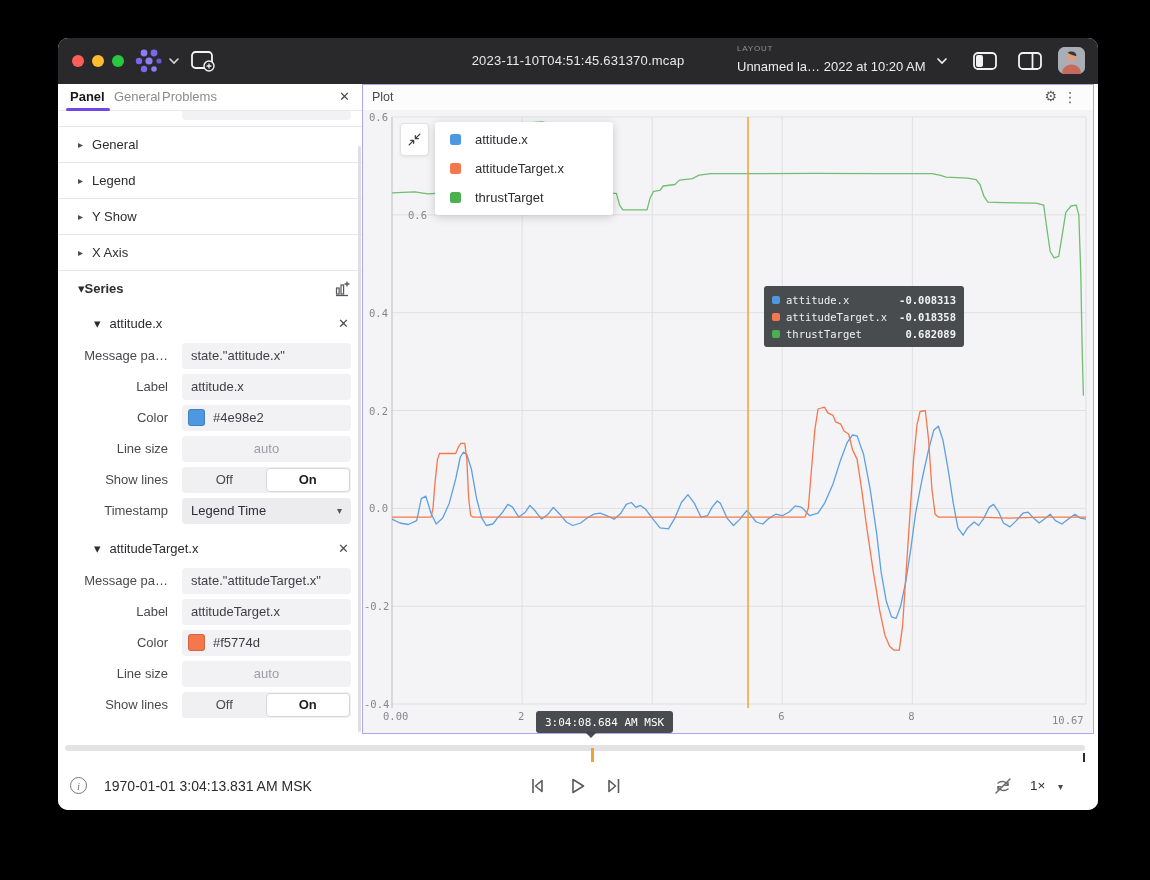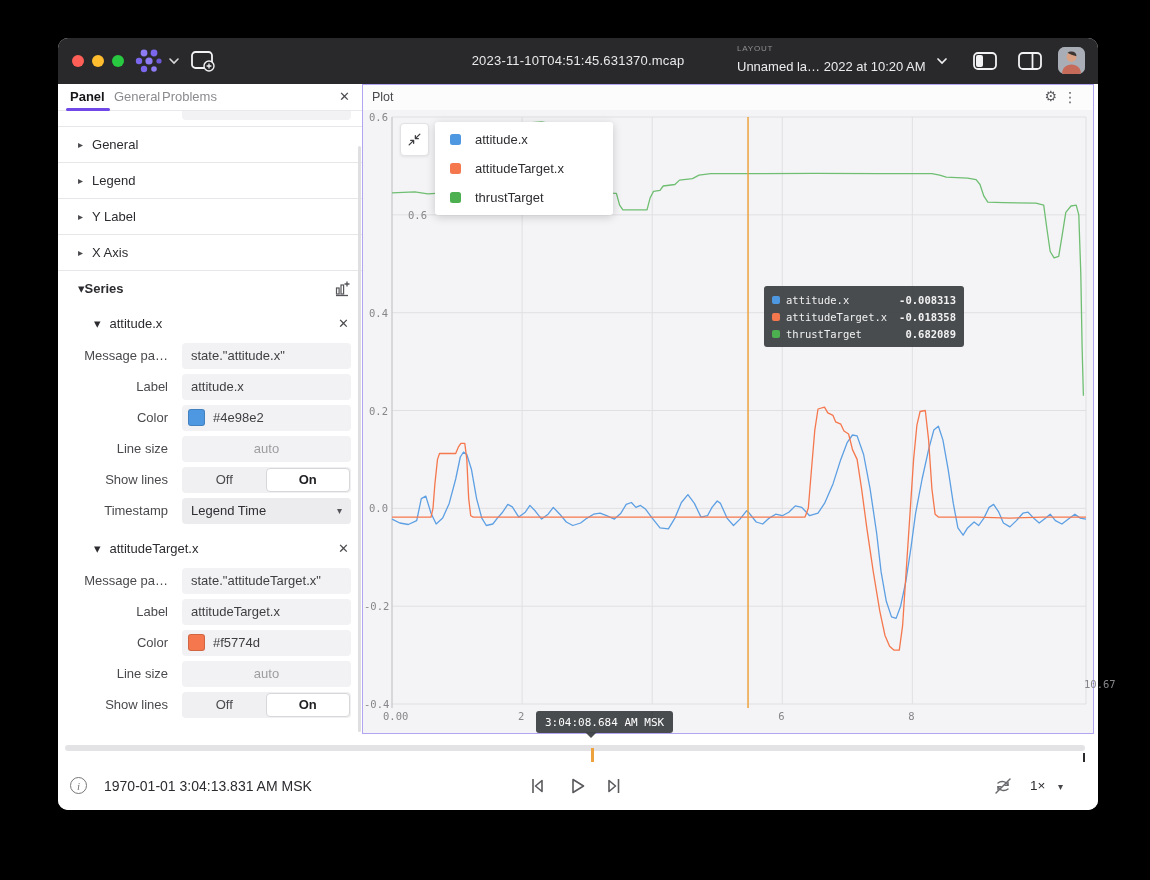--- a/index.html
+++ b/index.html
@@ -157,21 +157,21 @@
     <div class="secrow">
       <span class="caret">▸</span>
       <span>General</span>
     </div>
     <div class="secrow">
       <span class="caret">▸</span>
       <span>Legend</span>
     </div>
     <div class="secrow">
       <span class="caret">▸</span>
-      <span>Y Label</span>
+      <span>Y Show</span>
     </div>
     <div class="secrow">
       <span class="caret">▸</span>
       <span>X Axis</span>
     </div>
 
     <div class="seriesrow">
       <span class="caret">▾</span>
       <span style="font-weight:700">Series</span>
       <svg class="addseries" viewBox="0 0 18 18">
@@ -329,21 +329,21 @@
         <div class="ticklabel" style="left: 1px; top: 196.667px; width: 24px; text-align: right;">0.4</div>
         <div class="ticklabel" style="left: 1px; top: 294.5px; width: 24px; text-align: right;">0.2</div>
         <div class="ticklabel" style="left: 1px; top: 392.333px; width: 24px; text-align: right;">0.0</div>
         <div class="ticklabel" style="left: 1px; top: 490.167px; width: 24px; text-align: right;">-0.2</div>
         <div class="ticklabel" style="left: 1px; top: 588px; width: 24px; text-align: right;">-0.4</div>
         <div class="ticklabel" style="left: 20px; top: 600px;">0.00</div>
         <div class="ticklabel" style="left: 155.084px; top: 600px;">2</div>
         <div class="ticklabel" style="left: 285.169px; top: 600px;">4</div>
         <div class="ticklabel" style="left: 415.253px; top: 600px;">6</div>
         <div class="ticklabel" style="left: 545.337px; top: 600px;">8</div>
-        <div class="ticklabel" style="left: 689px; top: 568px; margin-left: 32px;">10.67</div>
+        <div class="ticklabel" style="left: 689px; top: 604px;">10.67</div>
       </div>
   </div>
 
   <div class="scrubrow">
     <div class="scrubtrack" id="scrubtrack">
       <div class="scrubhover" id="scrubhover" style="left: 525.534px;"></div>
       <div class="scrubend" id="scrubend" style="left: 1017.98px;"></div>
     </div>
   </div>
   <div class="timetip">

